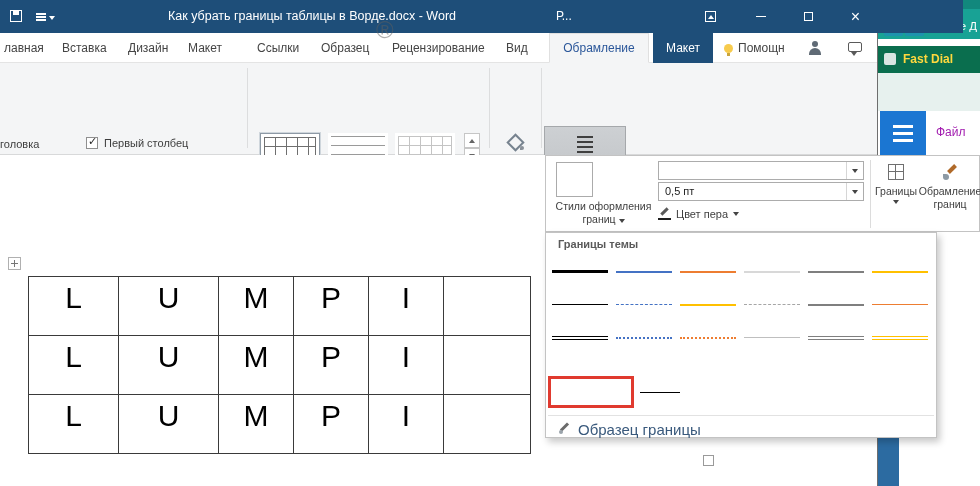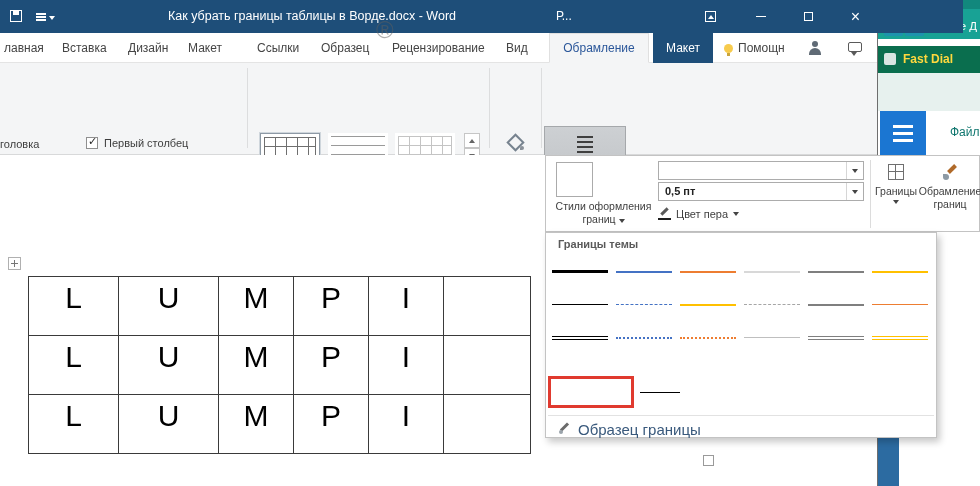--- a/index.html
+++ b/index.html
@@ -80,21 +80,21 @@
   .collapse-chev{position:absolute;left:856px;top:136px;width:12px;height:12px;}
   .collapse-chev::after{content:"";display:block;width:6px;height:6px;border-left:1.5px solid #666;border-top:1.5px solid #666;transform:rotate(45deg);margin:4px auto 0;}
 
   
   .flyout-top{position:absolute;left:545px;top:155px;width:435px;height:77px;background:#fff;border:1px solid #c3c3c3;z-index:20;}
   .preview-box{position:absolute;left:10px;top:6px;width:37px;height:35px;border:1px solid #ababab;background:#fff;}
   .bs-label{position:absolute;left:0;top:44px;width:115px;text-align:center;font-size:10.5px;color:#3f3f3f;line-height:13px;}
   .combo{position:absolute;left:112px;width:206px;height:19px;border:1px solid #acacac;background:#fff;font-size:11px;color:#222;line-height:17px;padding-left:6px;}
   .combo .arrow{position:absolute;right:0;top:0;width:17px;height:17px;border-left:1px solid #d6d6d6;display:flex;align-items:center;justify-content:center;}
   .combo1{top:5px;}
-  .combo2{top:26px;font-weight:bold;}
+  .combo2{top:26px;}
   .pen-row{position:absolute;left:112px;top:49px;height:17px;display:flex;align-items:center;gap:5px;font-size:11px;color:#3f3f3f;}
   .pen-icon{width:13px;height:13px;position:relative;}
   .pen-icon::before{content:"";position:absolute;left:5px;top:0;width:3px;height:9px;background:#5a5a5a;transform:rotate(45deg);}
   .pen-icon::after{content:"";position:absolute;left:0;bottom:0;width:13px;height:2.5px;background:#1f1f1f;}
   .fsep{position:absolute;left:324px;top:4px;height:68px;width:1px;background:#dcdcdc;}
   .fbtn{position:absolute;top:3px;height:71px;display:flex;flex-direction:column;align-items:center;font-size:10.5px;color:#3f3f3f;line-height:12px;}
   .fbtn-borders{left:327px;width:46px;}
   .fbtn-painter{left:375px;width:58px;}
   .win-icon{width:16px;height:16px;border:1px solid #6f6f6f;position:relative;margin-top:5px;background:#fff;}
   .win-icon::before{content:"";position:absolute;left:0;top:6px;width:14px;height:1px;background:#6f6f6f;}
@@ -140,21 +140,21 @@
   .br-fwd{left:27px;}
   .br-fwd::after{content:"\203a";}
   .br-title{position:absolute;left:51px;top:20px;color:#fff;font-size:11.5px;white-space:nowrap;}
   .br-book{position:absolute;left:0;right:0;top:46px;height:27px;background:var(--browser-green,#0a6e4e);padding-left:48px;}
   .fd-icon{position:absolute;left:6px;top:7px;width:12px;height:12px;background:#d8e6e2;border-radius:2px;}
   .fd-label{position:absolute;left:25px;top:6px;color:#ffd83e;font-weight:bold;font-size:12px;white-space:nowrap;}
   .br-strip{position:absolute;left:0;right:0;top:73px;height:38px;background:#e7f1ee;}
   .br-menu{position:absolute;left:0;right:0;top:111px;height:44px;background:#fff;}
   .br-menu-btn{position:absolute;left:2px;top:0;width:46px;height:44px;background:var(--browser-blue,#1b76d2);display:flex;flex-direction:column;justify-content:center;align-items:center;gap:4px;}
   .br-menu-btn i{display:block;width:20px;height:3px;background:#fff;}
-  .br-file{position:absolute;left:58px;top:14px;font-size:12px;color:#0f766e;margin-left:14px;}
+  .br-file{position:absolute;left:58px;top:14px;font-size:12px;color:#a21caf;}
   .br-scroll{position:absolute;left:0;top:438px;width:21px;height:48px;background:#2c6ba1;}
 </style>
 </head>
 <body>
 
 <div id="stage">
 
   <div class="browser">
     <div class="br-top">
       <span class="br-nav br-back"></span>

